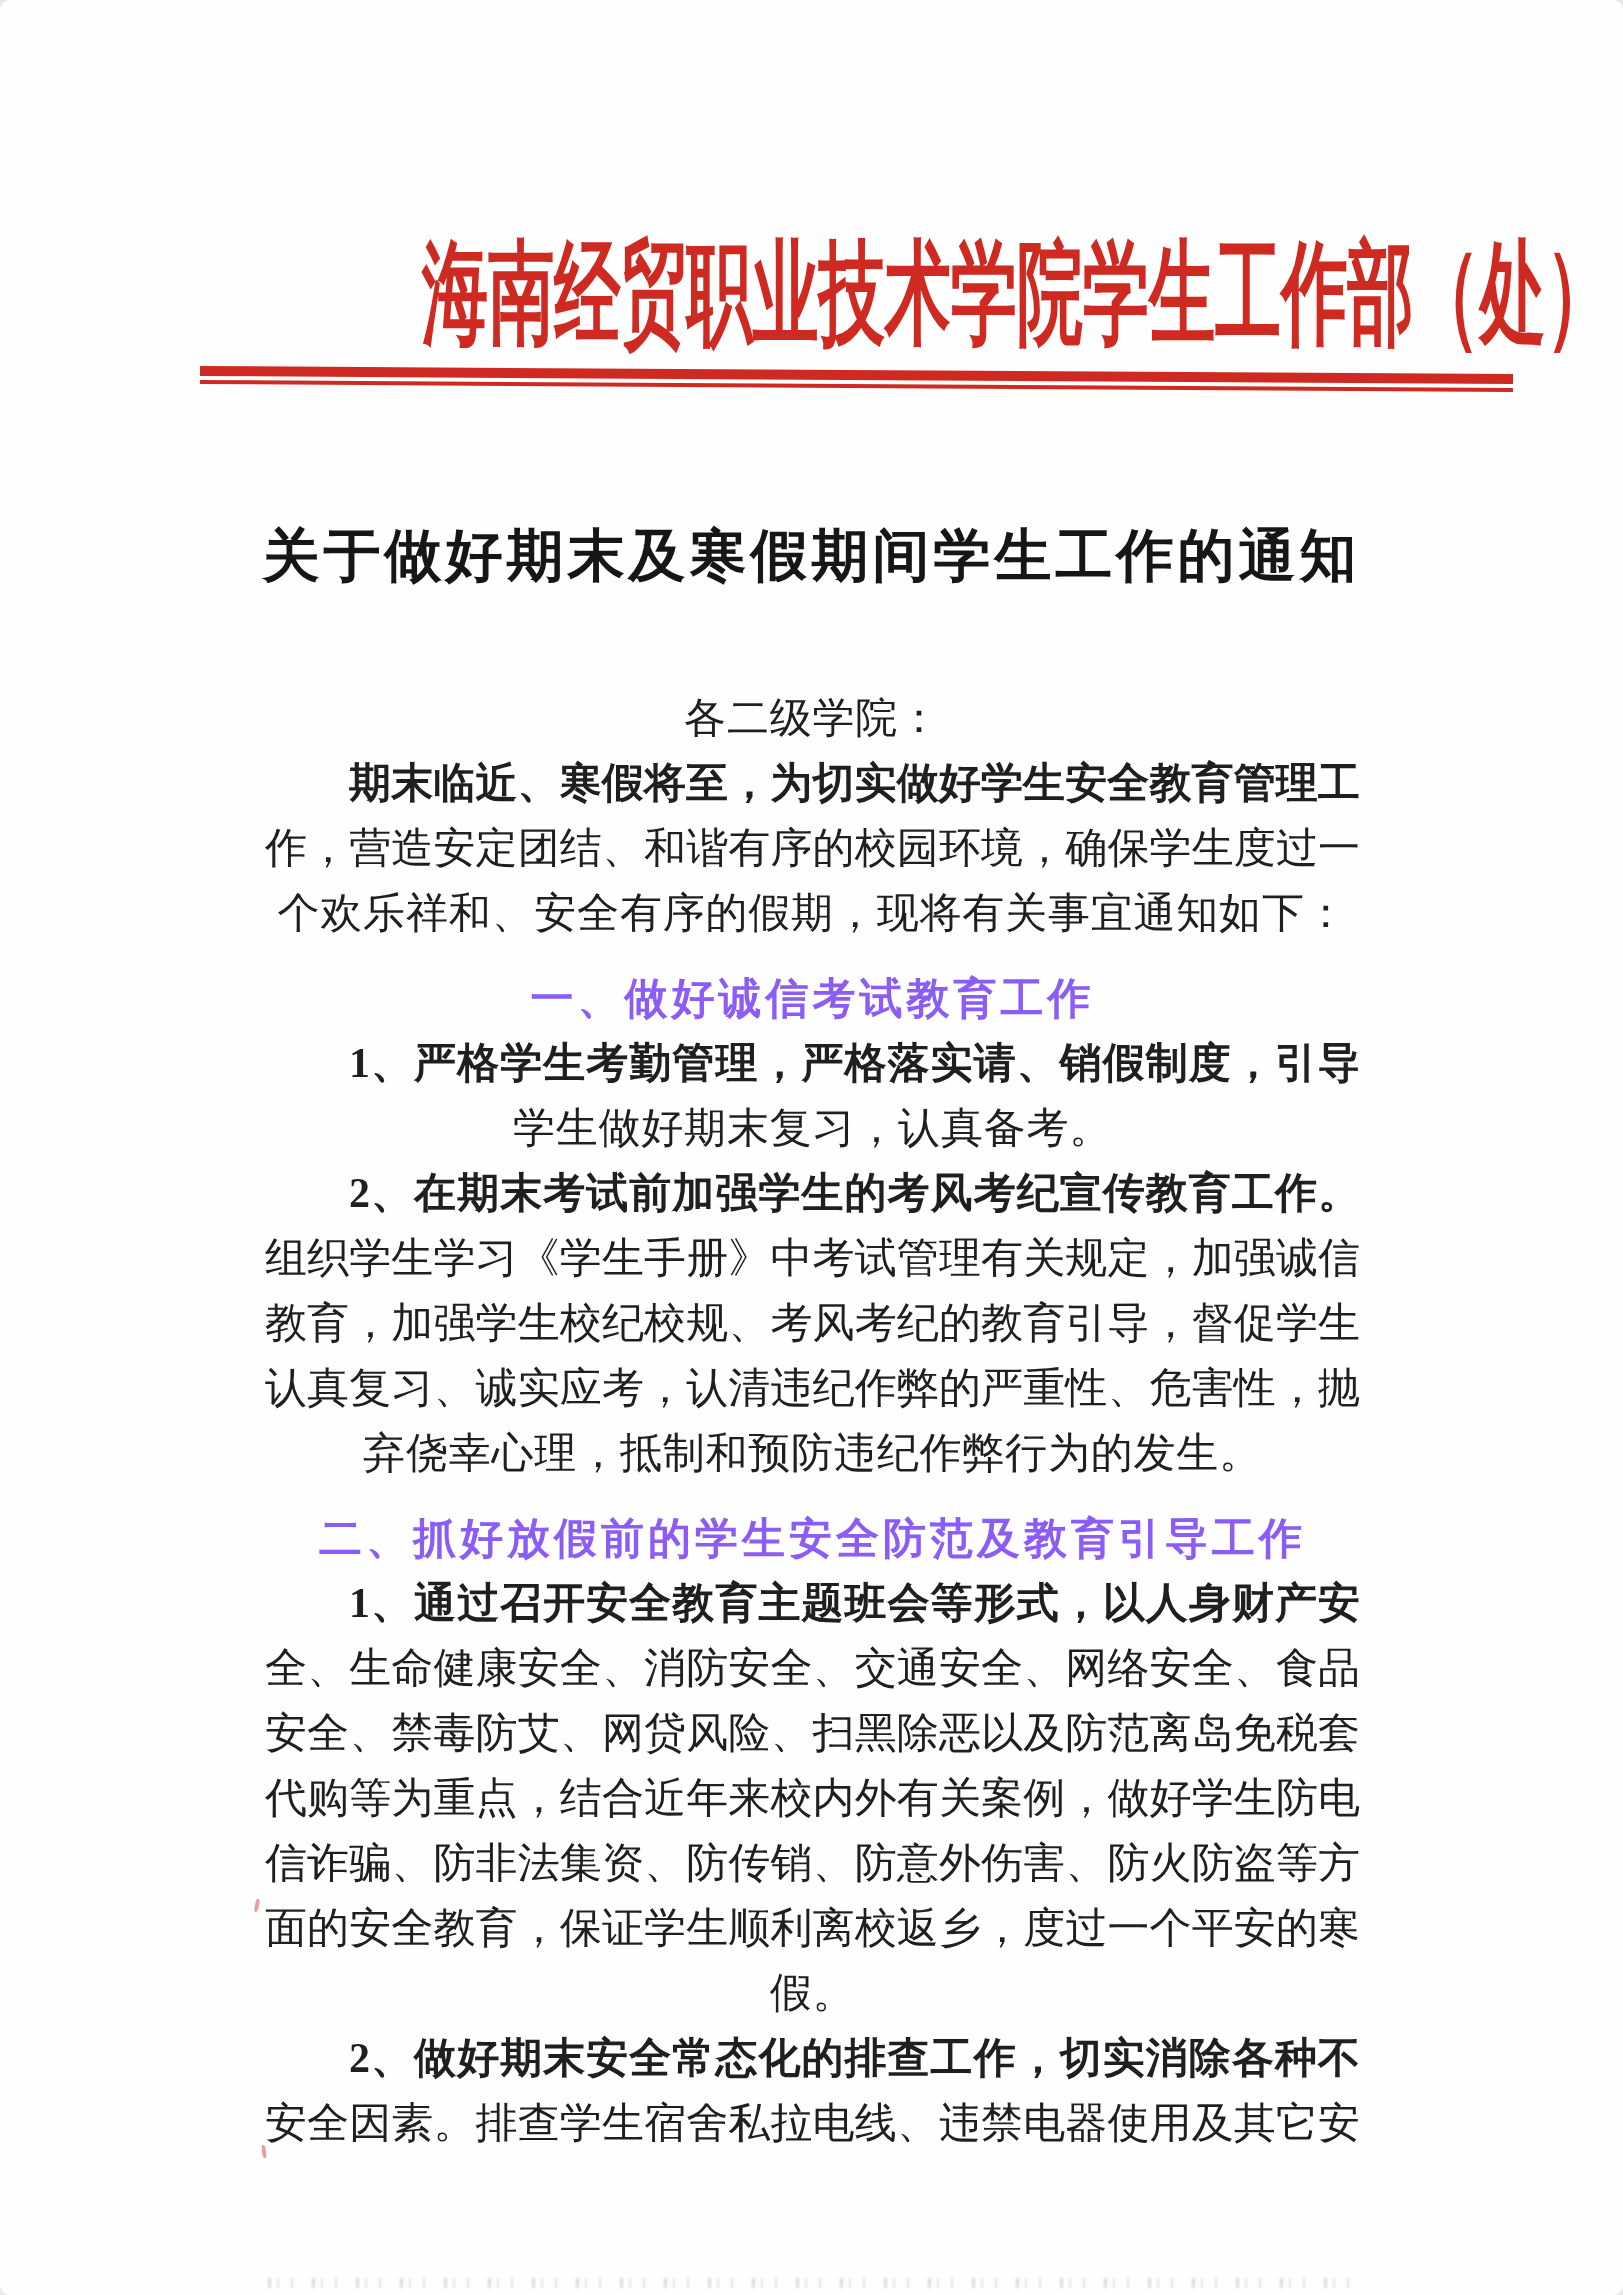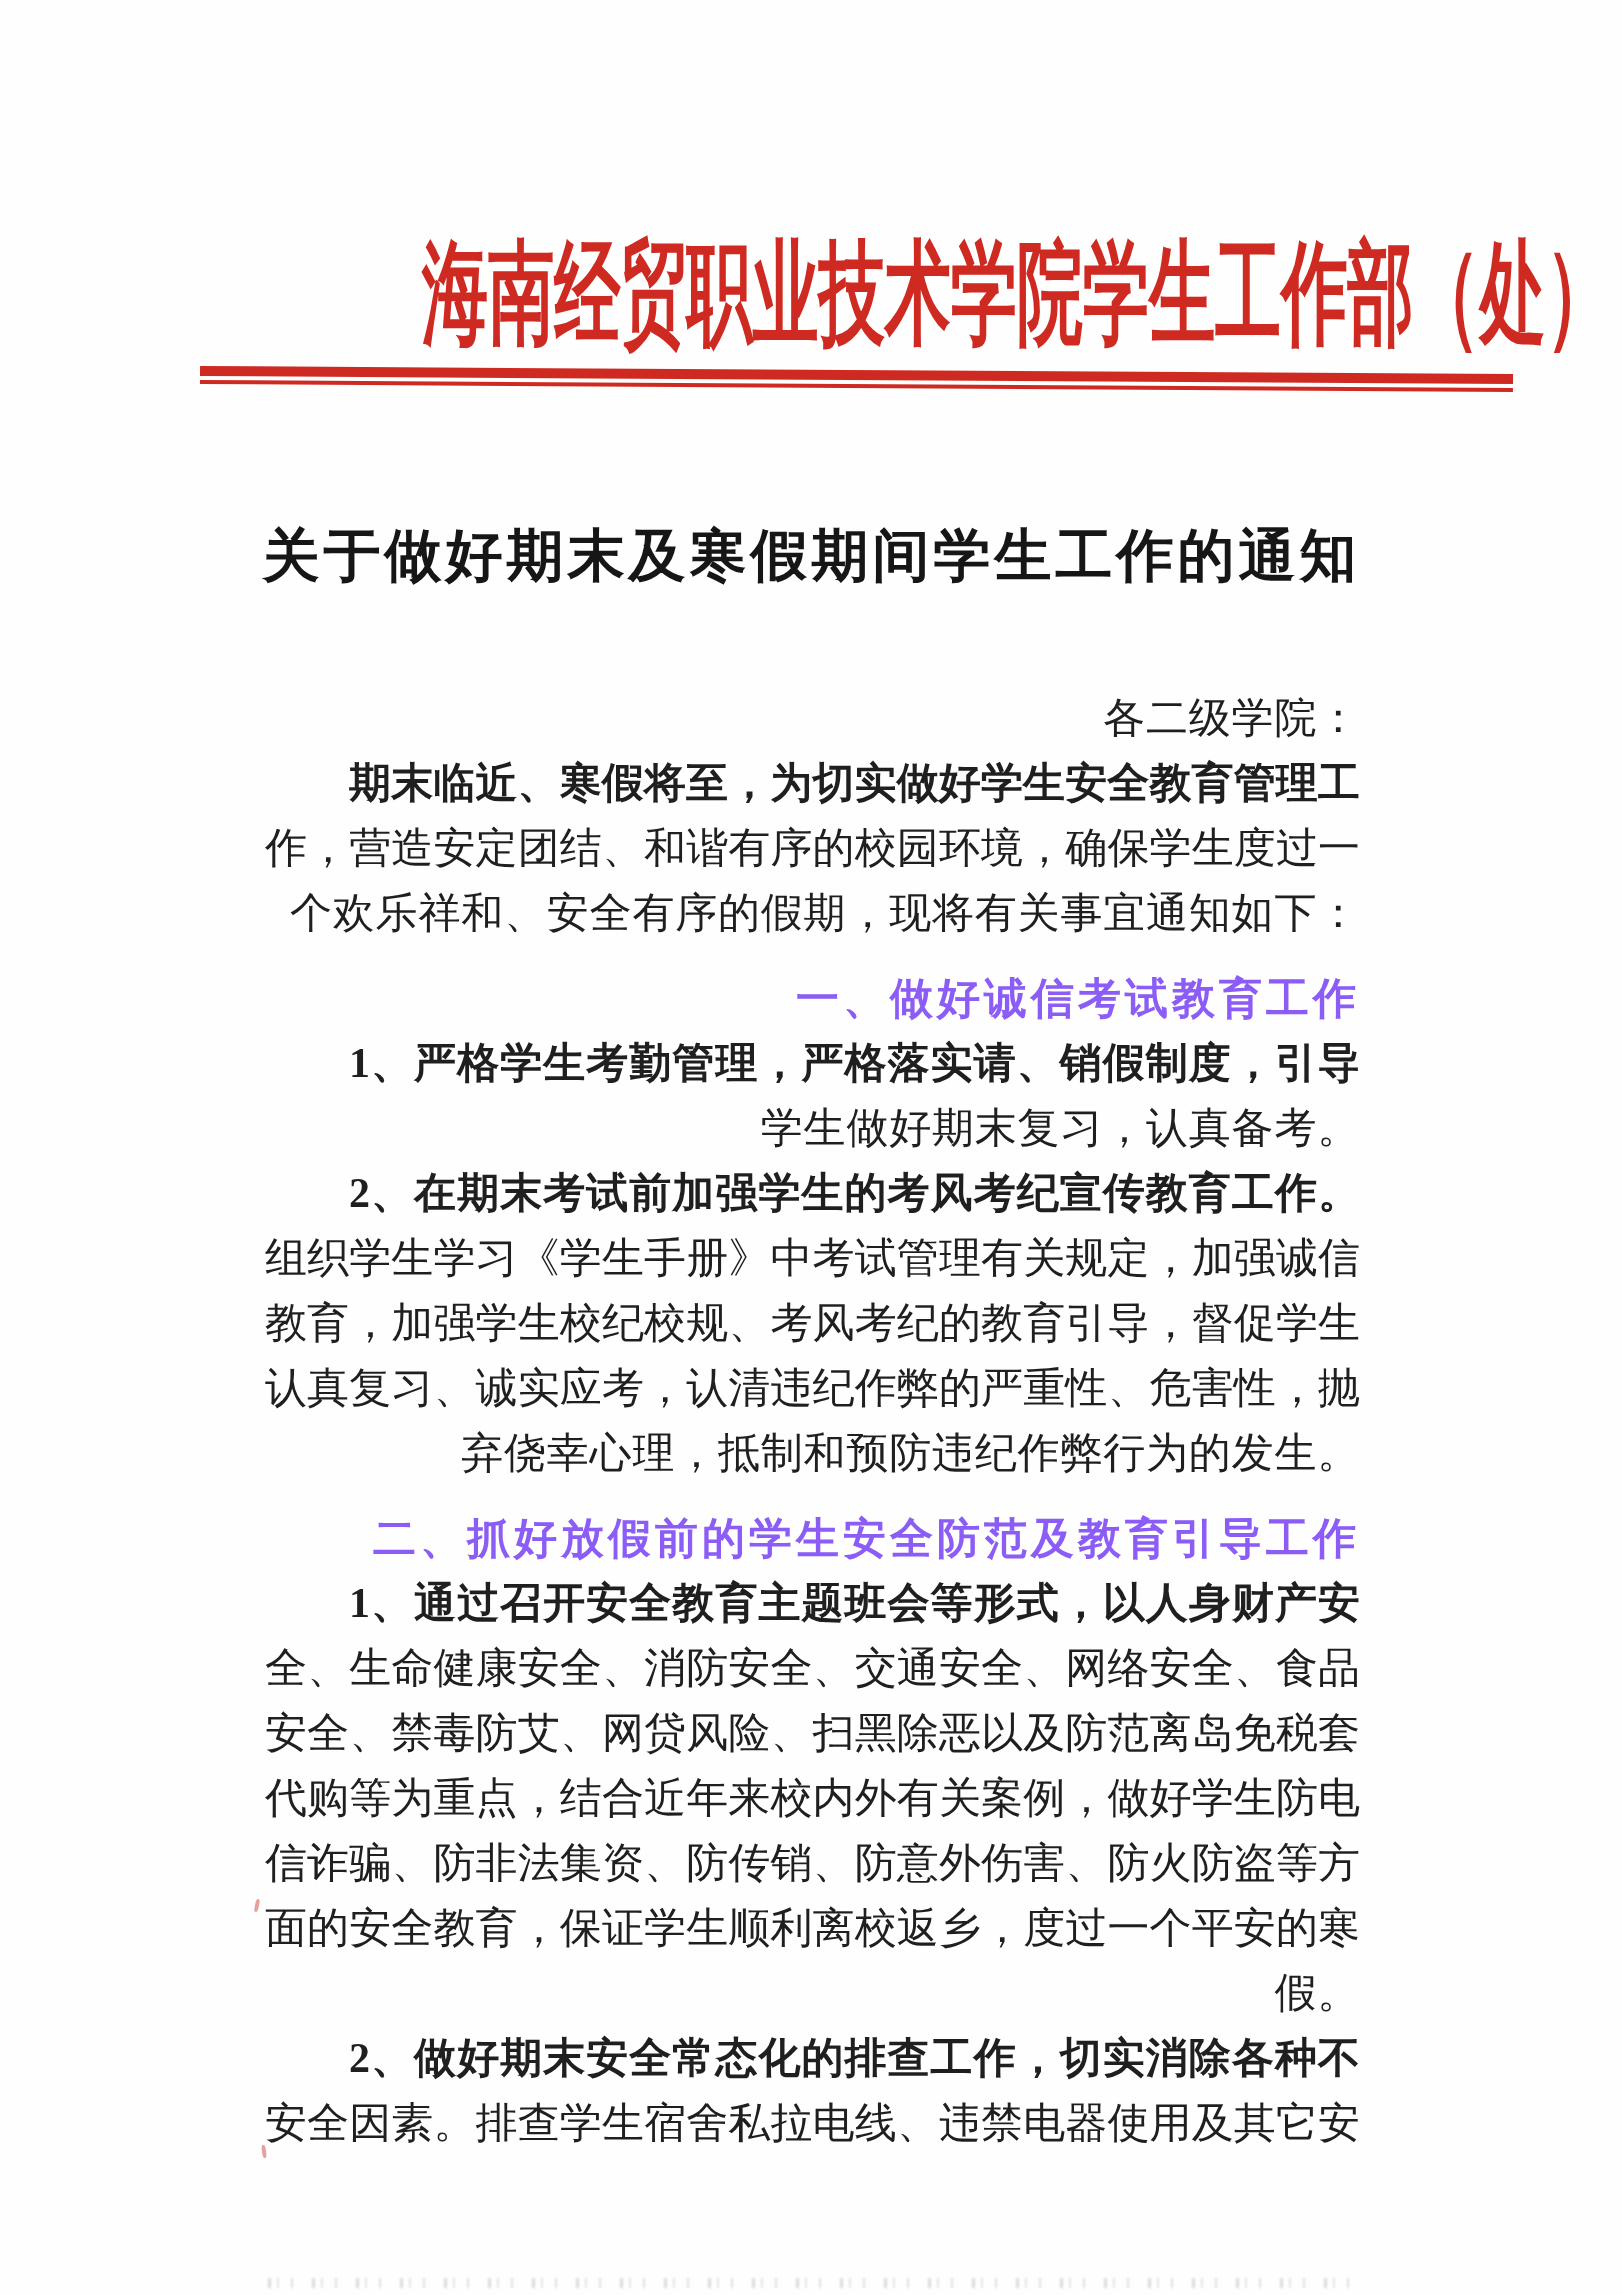--- a/index.html
+++ b/index.html
@@ -2,20 +2,21 @@
 <html style="font-size:12.7px"><head>
 <meta charset="utf-8">
 <style>
   html,body{margin:0;padding:0;background:#e8e8e8;}
   .page{
     position:relative;
     width:1623px;height:2295px;
     background:#fefefe;
     overflow:hidden;
     font-family:"Liberation Serif","DejaVu Serif",serif;
+    border-radius:10px;
   }
   
   .letterhead{
     position:absolute;top:231px;left:0;width:100%;
     text-align:center;white-space:nowrap;
   }
   .letterhead .org{
     display:inline-block;
     font-size:113px;line-height:125px;
     font-weight:bold;
@@ -43,21 +44,21 @@
   }
   
   .body-lines{
     position:absolute;top:686px;left:265px;width:1095px;
   }
   .line{
     height:65px;line-height:65px;
     font-size:42px;
     letter-spacing:0.8px;
     color:#1f1f1f;
-    text-align:right;
+    text-align:center;
     overflow:visible;
   }
   .line.fill{
     text-align:justify;
     text-align-last:justify;
     letter-spacing:0;
   }
   .line.indent{padding-left:84px;font-weight:bold;}
   .line.heading{
     font-family:Liberation Serif, serif;

